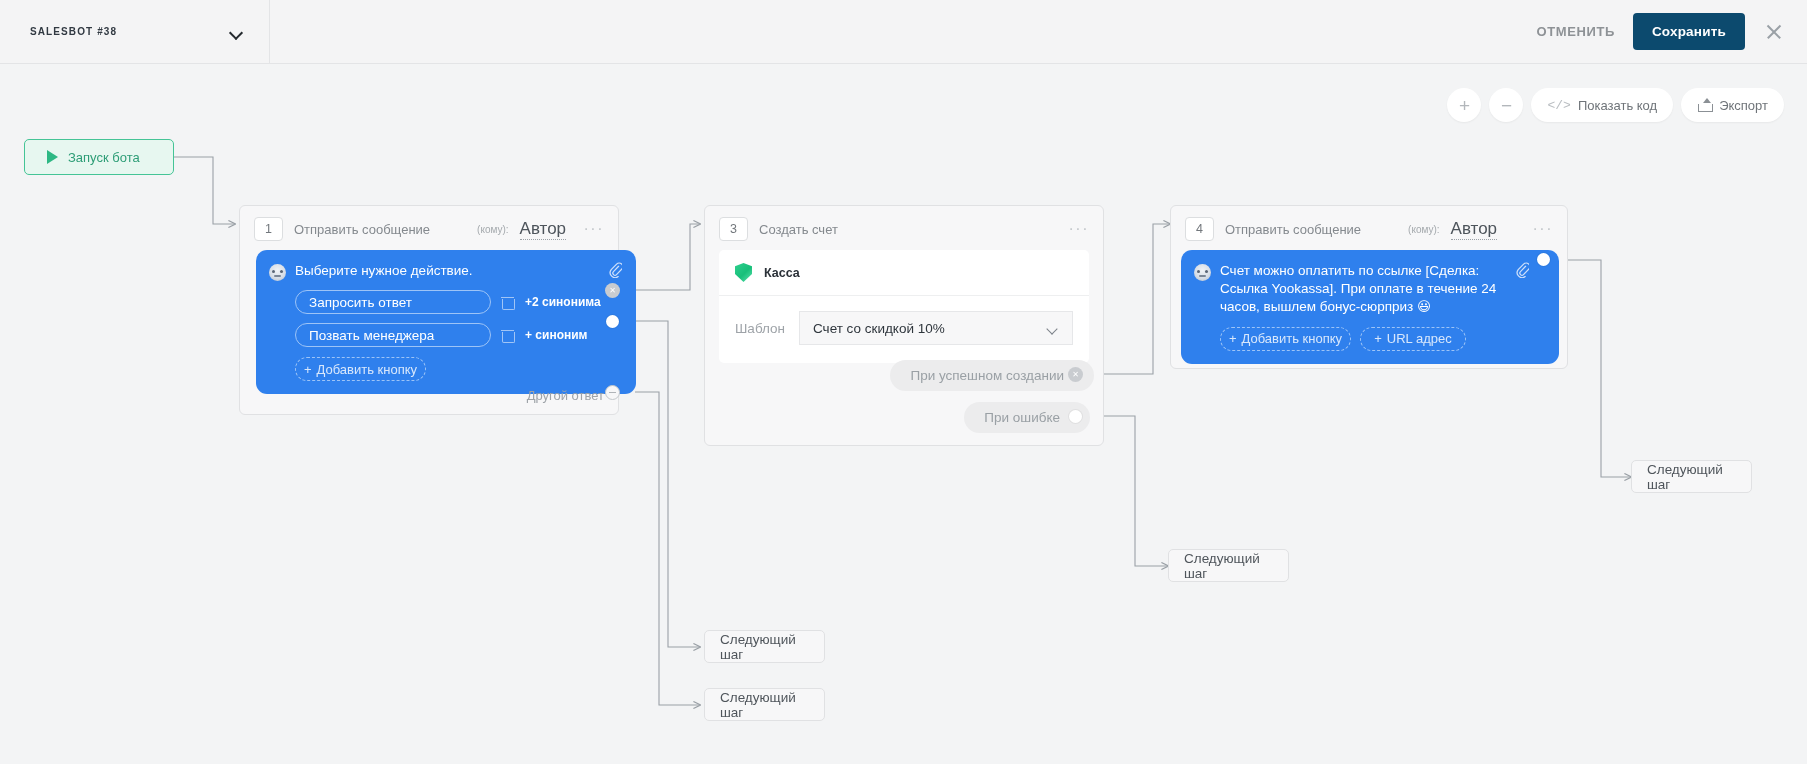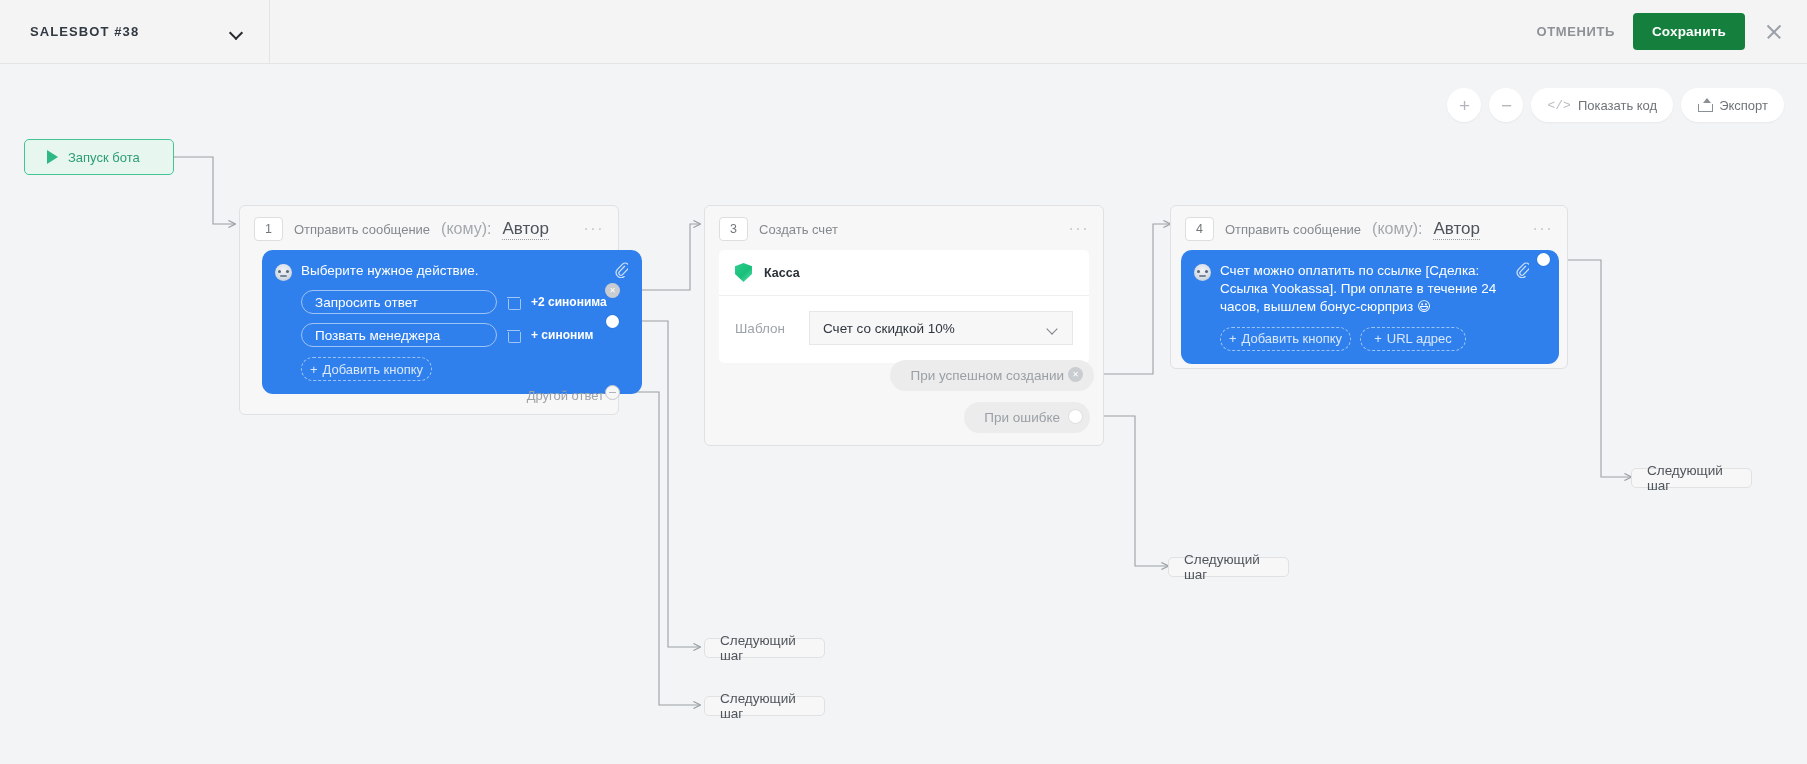--- a/index.html
+++ b/index.html
@@ -19,42 +19,42 @@
     display: flex; align-items: center;
   }
   .bot-selector {
     width: 270px; height: 64px;
     border-right: 1px solid #e3e4e6;
     display: flex; align-items: center; justify-content: space-between;
     padding: 0 26px 0 30px;
     cursor: pointer;
   }
   .bot-title {
-    font-size: 13px; font-weight: bold; color: #313942;
+    font-size: 10px; font-weight: bold; color: #313942;
     letter-spacing: 1.1px;
   }
   .chev {
     width: 13px; height: 8px; position: relative; flex: 0 0 auto;
   }
   .chev::before {
     content:''; position:absolute; left:1px; top:0;
     width: 8px; height: 8px;
     border-right: 2px solid #24292e; border-bottom: 2px solid #24292e;
     transform: rotate(45deg);
   }
   .topbar-right {
     margin-left: auto; display: flex; align-items: center; gap: 0; padding-right: 20px;
   }
   .btn-cancel {
     font-size: 13px; color: #8e9296; letter-spacing: .6px; font-weight: 600;
     background: none; border: none; cursor: pointer; padding: 10px 18px;
   }
   .btn-save {
     font-size: 13.5px; color: #fff; font-weight: bold;
-    background: #15803d; border: none; border-radius: 4px;
+    background: #0c4a6e; border: none; border-radius: 4px;
     padding: 11px 19px; cursor: pointer; letter-spacing: .2px;
   }
   .btn-close {
     margin-left: 16px; width: 26px; height: 26px; position: relative; cursor: pointer;
   }
   .btn-close::before, .btn-close::after {
     content:''; position: absolute; left: 4px; top: 12px;
     width: 18px; height: 1.6px; background: #9aa0a6;
   }
   .btn-close::before { transform: rotate(45deg); }
@@ -113,21 +113,21 @@
   .card-head {
     display: flex; align-items: center; gap: 11px;
     padding: 11px 14px 9px 14px;
   }
   .step-num {
     width: 29px; height: 24px; border: 1px solid #dcdee0; border-radius: 4px;
     background: #fff; display: flex; align-items: center; justify-content: center;
     font-size: 12.5px; color: #72777c;
   }
   .head-title { font-size: 13px; color: #84898e; }
-  .head-sub   { font-size: 16px; color: #a4a9ad; }
+  .head-sub   { font-size: 10px; color: #a4a9ad; margin-left: 36px; }
   .head-link  {
     font-size: 17px; color: #4d545b; border-bottom: 1px dotted #9aa0a6; cursor: pointer;
   }
   .head-dots {
     margin-left: auto; color: #c2c6ca; font-size: 16px; letter-spacing: 1.5px;
     cursor: pointer; line-height: 10px;
   }
 
   
   .bubble {
@@ -221,45 +221,45 @@
   
   .white-panel { background: #fff; border-radius: 5px; margin: 0 14px 14px 14px; }
   .kassa-row { display: flex; align-items: center; gap: 12px; padding: 13px 16px;
     border-bottom: 1px solid #eeeff0; }
   .shield {
     width: 17px; height: 19px; flex: 0 0 auto;
     background: linear-gradient(135deg,#2fd08e 0%,#18bf7a 55%,#5fe3ae 100%);
     clip-path: polygon(50% 0%, 100% 17%, 100% 58%, 50% 100%, 0% 58%, 0% 17%);
   }
   .kassa-label { font-size: 12.5px; color: #2b3138; font-weight: bold; }
-  .tpl-row { display: flex; align-items: center; gap: 24px; padding: 15px 16px 18px 16px; }
+  .tpl-row { display: flex; align-items: center; gap: 14px; padding: 15px 16px 18px 16px; }
   .tpl-label { font-size: 13.5px; color: #9ea3a8; }
   .tpl-select {
     flex: 1; height: 34px; background: #f7f7f8; border: 1px solid #e6e7e9; border-radius: 0;
     display: flex; align-items: center; padding: 0 13px; cursor: pointer;
     font-size: 13.5px; color: #2f363d;
   }
   .sel-chev { margin-left: auto; width: 11px; height: 7px; position: relative; }
   .sel-chev::before {
     content:''; position:absolute; left:0; top:0; width:7px;height:7px;
     border-right: 1.5px solid #7c8289; border-bottom: 1.5px solid #7c8289;
     transform: rotate(45deg);
   }
   .outcome {
     position: absolute; height: 31px; border-radius: 16px; background: #ececed;
     display: flex; align-items: center; padding: 0 30px 0 20px;
     font-size: 13.5px; color: #9aa0a5; cursor: pointer;
   }
 
   
   .next-step {
-    position: absolute; height: 20px; background: #f7f7f8;
+    position: absolute; height: 33px; background: #f7f7f8;
     border: 1px solid #e0e1e3; border-radius: 5px;
     display: flex; align-items: center; padding: 0 15px;
-    font-size: 13.5px; color: #4f555b; cursor: pointer; margin-top: 8px;
+    font-size: 13.5px; color: #4f555b; cursor: pointer;
   }
 </style>
 </head>
 <body>
 
 <div id="root">
 
   <div class="topbar">
     <div class="bot-selector">
       <span class="bot-title">SALESBOT #38</span>
@@ -316,21 +316,21 @@
 
   <div class="card" style="left:239px; top:205px; width:380px; height:210px;">
     <div class="card-head">
       <span class="step-num">1</span>
       <span class="head-title">Отправить сообщение</span>
       <span class="head-sub">(кому):</span>
       <span class="head-link">Автор</span>
       <span class="head-dots">···</span>
     </div>
 
-    <div class="bubble" style="margin:0 0 0 22px; width:380px;">
+    <div class="bubble" style="margin:0 0 0 16px; width:380px;">
       <span class="clip">
         <svg width="13" height="16" viewBox="0 0 13 16">
           <path d="M9.6 4.3 4.5 9.6a2.1 2.1 0 1 0 3 3l5.2-5.4a3.6 3.6 0 1 0-5.1-5.1L2.2 7.6a5 5 0 0 0 7 7" fill="none" stroke="#cfe0fa" stroke-width="1.25" stroke-linecap="round"></path>
         </svg>
       </span>
 
       <div class="bubble-row">
         <span class="bot-avatar"></span>
         <span class="bubble-text">Выберите нужное действие.</span>
       </div>

